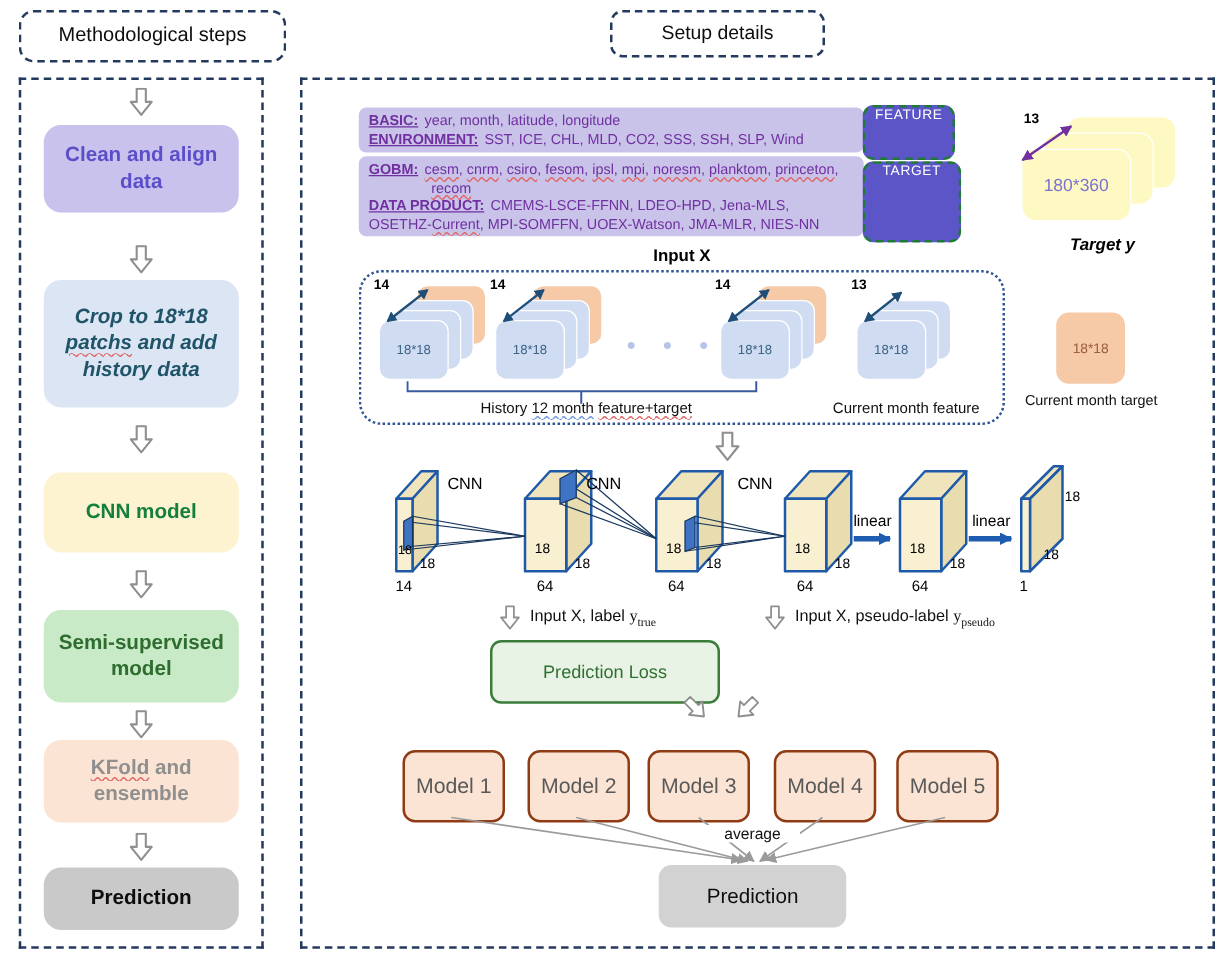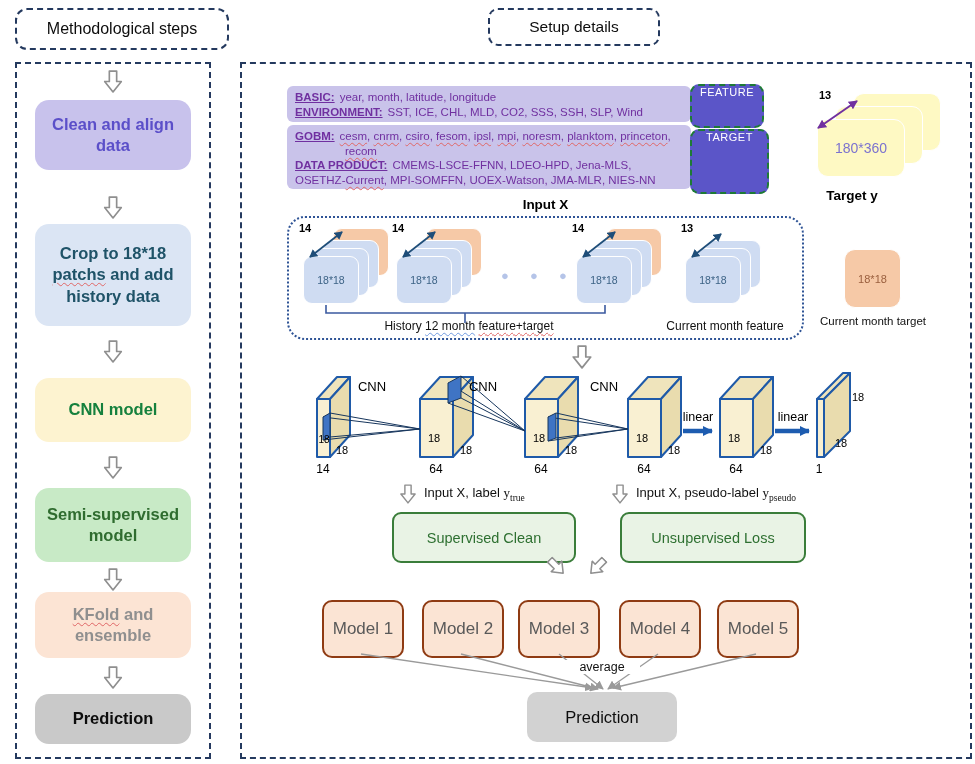--- a/index.html
+++ b/index.html
@@ -87,21 +87,21 @@
       </svg>
 
     <div class="step" style="top:36px;height:70px;background:#c8c2ec;color:#5b4fc9;">
       <span>Clean and align data</span>
     </div>
 
     <svg class="harrow" style="top:132px" width="19" height="23">
         <use href="#ba-down"></use>
       </svg>
 
-    <div class="step" style="top:160px;height:102px;background:#dbe5f4;color:#1f5368;">
+    <div class="step" style="top:160px;height:102px;background:#dbe5f4;color:#1f5368;font-style:italic;">
       <span><span>Crop to 18*18 </span><span class="sp">patchs</span><span> and add history data</span></span>
     </div>
 
     <svg class="harrow" style="top:276px" width="19" height="23">
         <use href="#ba-down"></use>
       </svg>
 
     <div class="step" style="top:314px;height:64px;background:#fdf3d0;color:#15803d;">
       <span>CNN model</span>
     </div>
@@ -156,21 +156,21 @@
       <span class="cnt" style="left:12px;top:0;">13</span>
       <svg style="position:absolute;left:2px;top:4px;z-index:2;" width="58" height="42">
         <line x1="9" y1="35" x2="48" y2="8" stroke="#7030a0" stroke-width="2" marker-start="url(#mPurS)" marker-end="url(#mPurE)"></line>
       </svg>
       <div class="card lav" style="left:46px;top:4px;width:88px;height:58px;"></div>
       <div class="card lav" style="left:28px;top:17px;width:88px;height:58px;"></div>
       <div class="card lav" style="left:10px;top:30px;width:88px;height:58px;">
         <span>180*360</span>
       </div>
     </div>
-    <div class="bold13" style="left:535px;top:124px;width:150px;">Target y</div>
+    <div class="bold13" style="left:565px;top:124px;width:150px;font-style:italic;">Target y</div>
 
     <div style="position:absolute;left:45px;top:152px;width:517px;height:124px;border:2px dotted #2f5496;border-radius:18px;box-sizing:border-box;">
 
       <div class="stack" style="left:10px;top:4px;">
         <span class="cnt" style="left:0;top:0;">14</span>
         <svg style="position:absolute;left:2px;top:3px;z-index:2;" width="48" height="38">
             <line x1="9" y1="32" x2="41" y2="7" stroke="#1f4e79" stroke-width="1.8" marker-start="url(#mNavS)" marker-end="url(#mNavE)"></line>
           </svg>
         <div class="card orange" style="left:34px;top:6px;width:56px;height:48px;"></div>
         <div class="card blue" style="left:24px;top:18px;width:56px;height:48px;"></div>
@@ -327,24 +327,21 @@
       <span><span>Input X, label</span>&nbsp;<span class="math"><span>y</span><sub>true</sub></span></span>
     </div>
     <div class="flow-lbl" style="left:370px;top:420px;">
       <svg width="16" height="20">
           <use href="#ba-down"></use>
         </svg>
       <span><span>Input X, pseudo-label</span>&nbsp;<span class="math"><span>y</span><sub>pseudo</sub></span></span>
     </div>
 
     <div class="loss" style="left:150px;width:180px;">
-      <span>Supervised Clean</span>
-    </div>
-    <div class="loss" style="left:378px;width:182px;">
-      <span>Unsupervised Loss</span>
+      <span>Prediction Loss</span>
     </div>
 
     <svg style="position:absolute;left:306px;top:492px;transform:rotate(-45deg);" width="17" height="21">
         <use href="#ba-down"></use>
       </svg>
     <svg style="position:absolute;left:347px;top:492px;transform:rotate(45deg);" width="17" height="21">
         <use href="#ba-down"></use>
       </svg>
 
     <div class="model" style="left:80px;">

